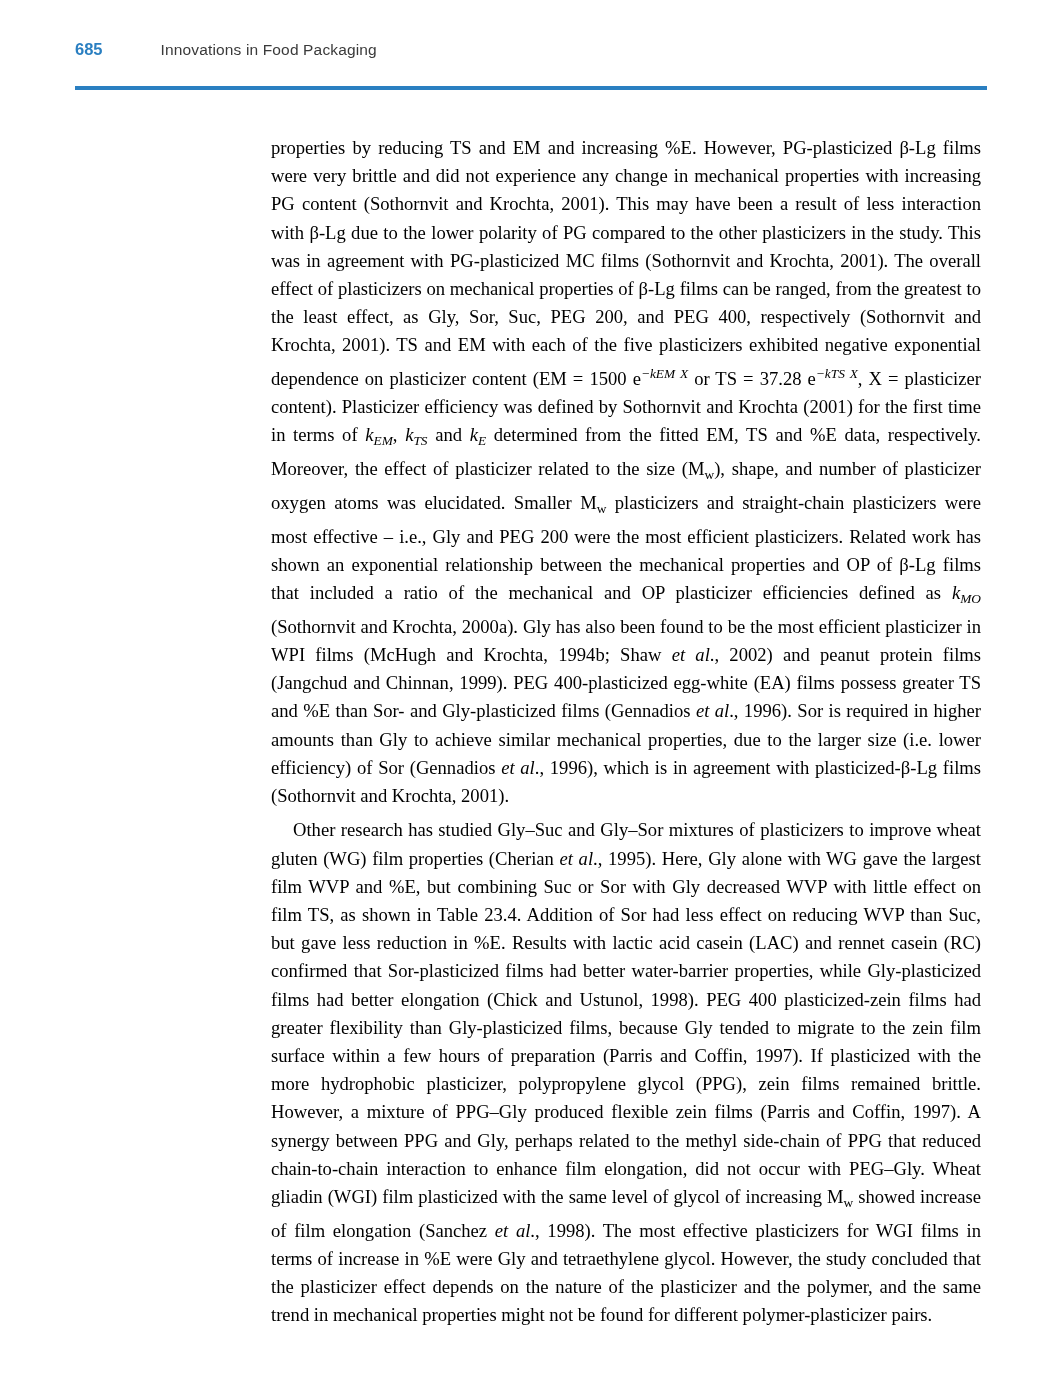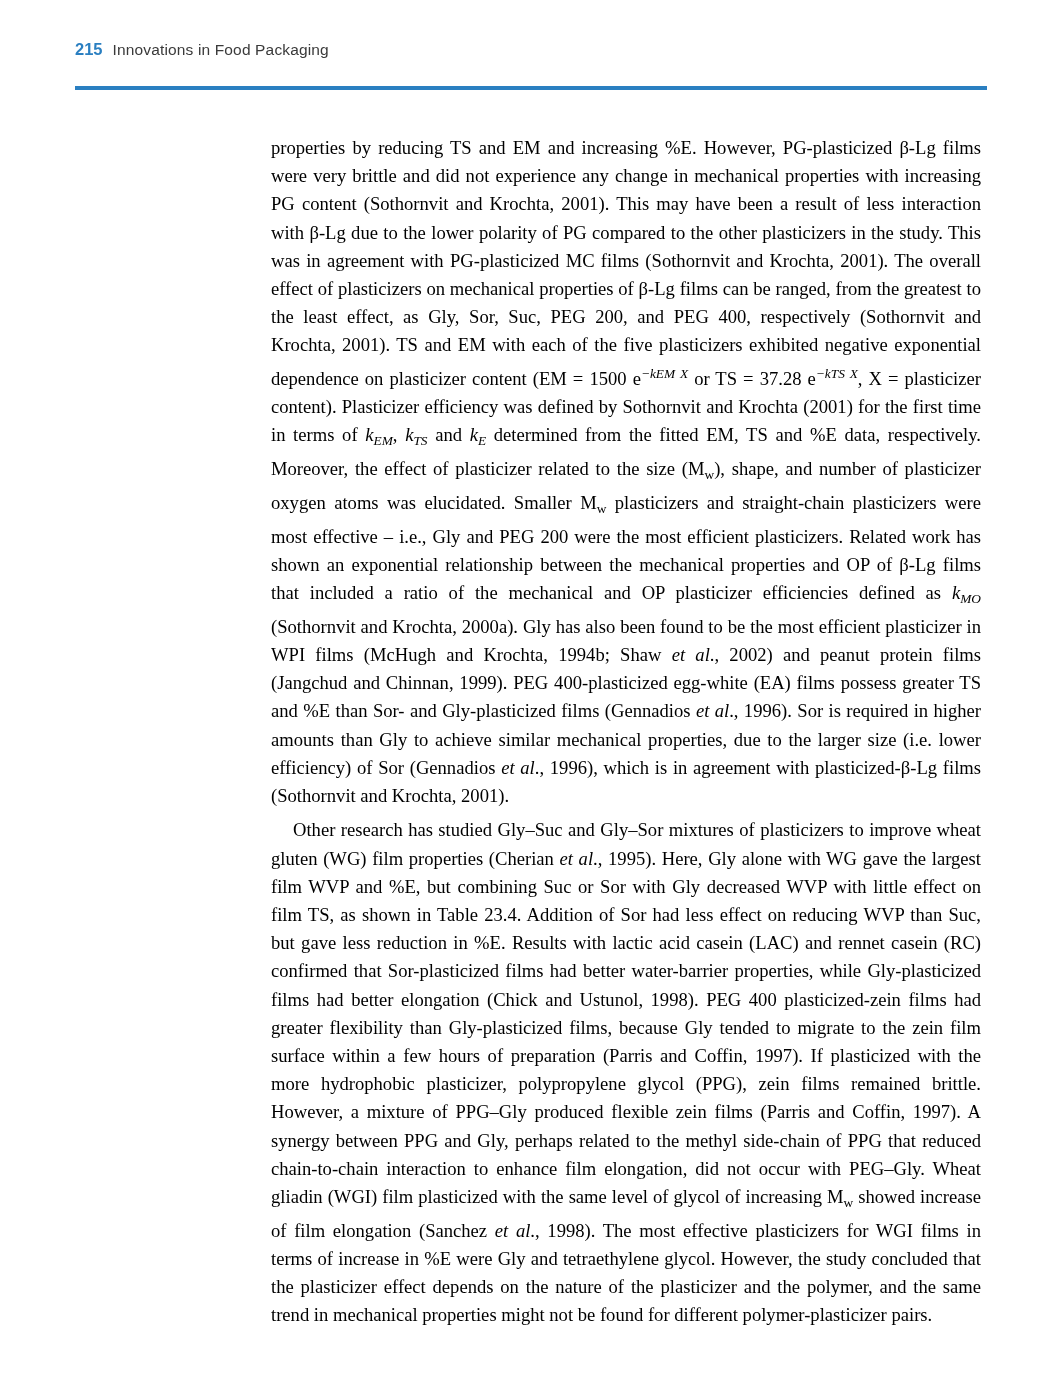--- a/index.html
+++ b/index.html
@@ -30,20 +30,21 @@
     font-weight: bold;
     font-size: 16.5px;
     color: #2a7fc1;
     margin-right: 10px;
   }
   .header .bookname {
     font-family: "Liberation Sans", sans-serif;
     font-size: 15.5px;
     color: #3a3a3a;
     letter-spacing: 0.15px;
+    margin-left: 48px;
   }
   .rule {
     position: absolute;
     left: 75px;
     top: 86px;
     width: 912px;
     height: 4px;
     background: #2a7fc1;
   }
   .content {
@@ -74,21 +75,21 @@
   .ital {
     font-style: italic;
   }
 </style>
 </head>
 <body>
 
 <div class="page">
 
   <div class="header">
-    <span class="pagenum">215</span>
+    <span class="pagenum">685</span>
     <span class="bookname">Innovations in Food Packaging</span>
   </div>
 
   <div class="rule"></div>
 
   <div class="content">
 
     <p><span>properties by reducing TS and EM and increasing %E. However, PG-plasticized β-Lg films were very brittle and did not experience any change in mechanical properties with increasing PG content (Sothornvit and Krochta, 2001). This may have been a result of less interaction with β-Lg due to the lower polarity of PG compared to the other plasticizers in the study. This was in agreement with PG-plasticized MC films (Sothornvit and Krochta, 2001). The overall effect of plasticizers on mechanical properties of β-Lg films can be ranged, from the greatest to the least effect, as Gly, Sor, Suc, PEG 200, and PEG 400, respectively (Sothornvit and Krochta, 2001). TS and EM with each of the five plasticizers exhibited negative exponential dependence on plasticizer content (EM  =  1500 e</span><span class="sup ital">−kEM X</span><span> or TS = 37.28 e</span><span class="sup ital">−kTS X</span><span>, X = plasticizer content). Plasticizer efficiency was defined by Sothornvit and Krochta (2001) for the first time in terms of </span><span class="ital">k</span><span class="sub ital">EM</span><span>, </span><span class="ital">k</span><span class="sub ital">TS</span><span> and </span><span class="ital">k</span><span class="sub ital">E</span><span> determined from the fitted EM, TS and %E data, respectively. Moreover, the effect of plasticizer related to the size (M</span><span class="sub">w</span><span>), shape, and number of plasticizer oxygen atoms was elucidated. Smaller M</span><span class="sub">w</span><span> plasticizers and straight-chain plasticizers were most effective – i.e., Gly and PEG 200 were the most efficient plasticizers. Related work has shown an exponential relationship between the mechanical properties and OP of β-Lg films that included a ratio of the mechanical and OP plasticizer efficiencies defined as </span><span class="ital">k</span><span class="sub ital">MO</span><span> (Sothornvit and Krochta, 2000a). Gly has also been found to be the most efficient plasticizer in WPI films (McHugh and Krochta, 1994b; Shaw </span><span class="ital">et al</span><span>., 2002) and peanut protein films (Jangchud and Chinnan, 1999). PEG 400-plasticized egg-white (EA) films possess greater TS and %E than Sor- and Gly-plasticized films (Gennadios </span><span class="ital">et al</span><span>., 1996). Sor is required in higher amounts than Gly to achieve similar mechanical properties, due to the larger size (i.e. lower efficiency) of Sor (Gennadios </span><span class="ital">et al</span><span>., 1996), which is in agreement with plasticized-β-Lg films (Sothornvit and Krochta, 2001).</span></p>
 
     <p class="indent"><span>Other research has studied Gly–Suc and Gly–Sor mixtures of plasticizers to improve wheat gluten (WG) film properties (Cherian </span><span class="ital">et al</span><span>., 1995). Here, Gly alone with WG gave the largest film WVP and %E, but combining Suc or Sor with Gly decreased WVP with little effect on film TS, as shown in Table 23.4. Addition of Sor had less effect on reducing WVP than Suc, but gave less reduction in %E. Results with lactic acid casein (LAC) and rennet casein (RC) confirmed that Sor-plasticized films had better water-barrier properties, while Gly-plasticized films had better elongation (Chick and Ustunol, 1998). PEG 400 plasticized-zein films had greater flexibility than Gly-plasticized films, because Gly tended to migrate to the zein film surface within a few hours of preparation (Parris and Coffin, 1997). If plasticized with the more hydrophobic plasticizer, polypropylene glycol (PPG), zein films remained brittle. However, a mixture of PPG–Gly produced flexible zein films (Parris and Coffin, 1997). A synergy between PPG and Gly, perhaps related to the methyl side-chain of PPG that reduced chain-to-chain interaction to enhance film elongation, did not occur with PEG–Gly. Wheat gliadin (WGI) film plasticized with the same level of glycol of increasing M</span><span class="sub">w</span><span> showed increase of film elongation (Sanchez </span><span class="ital">et al</span><span>., 1998). The most effective plasticizers for WGI films in terms of increase in %E were Gly and tetraethylene glycol. However, the study concluded that the plasticizer effect depends on the nature of the plasticizer and the polymer, and the same trend in mechanical properties might not be found for different polymer-plasticizer pairs.</span></p>

